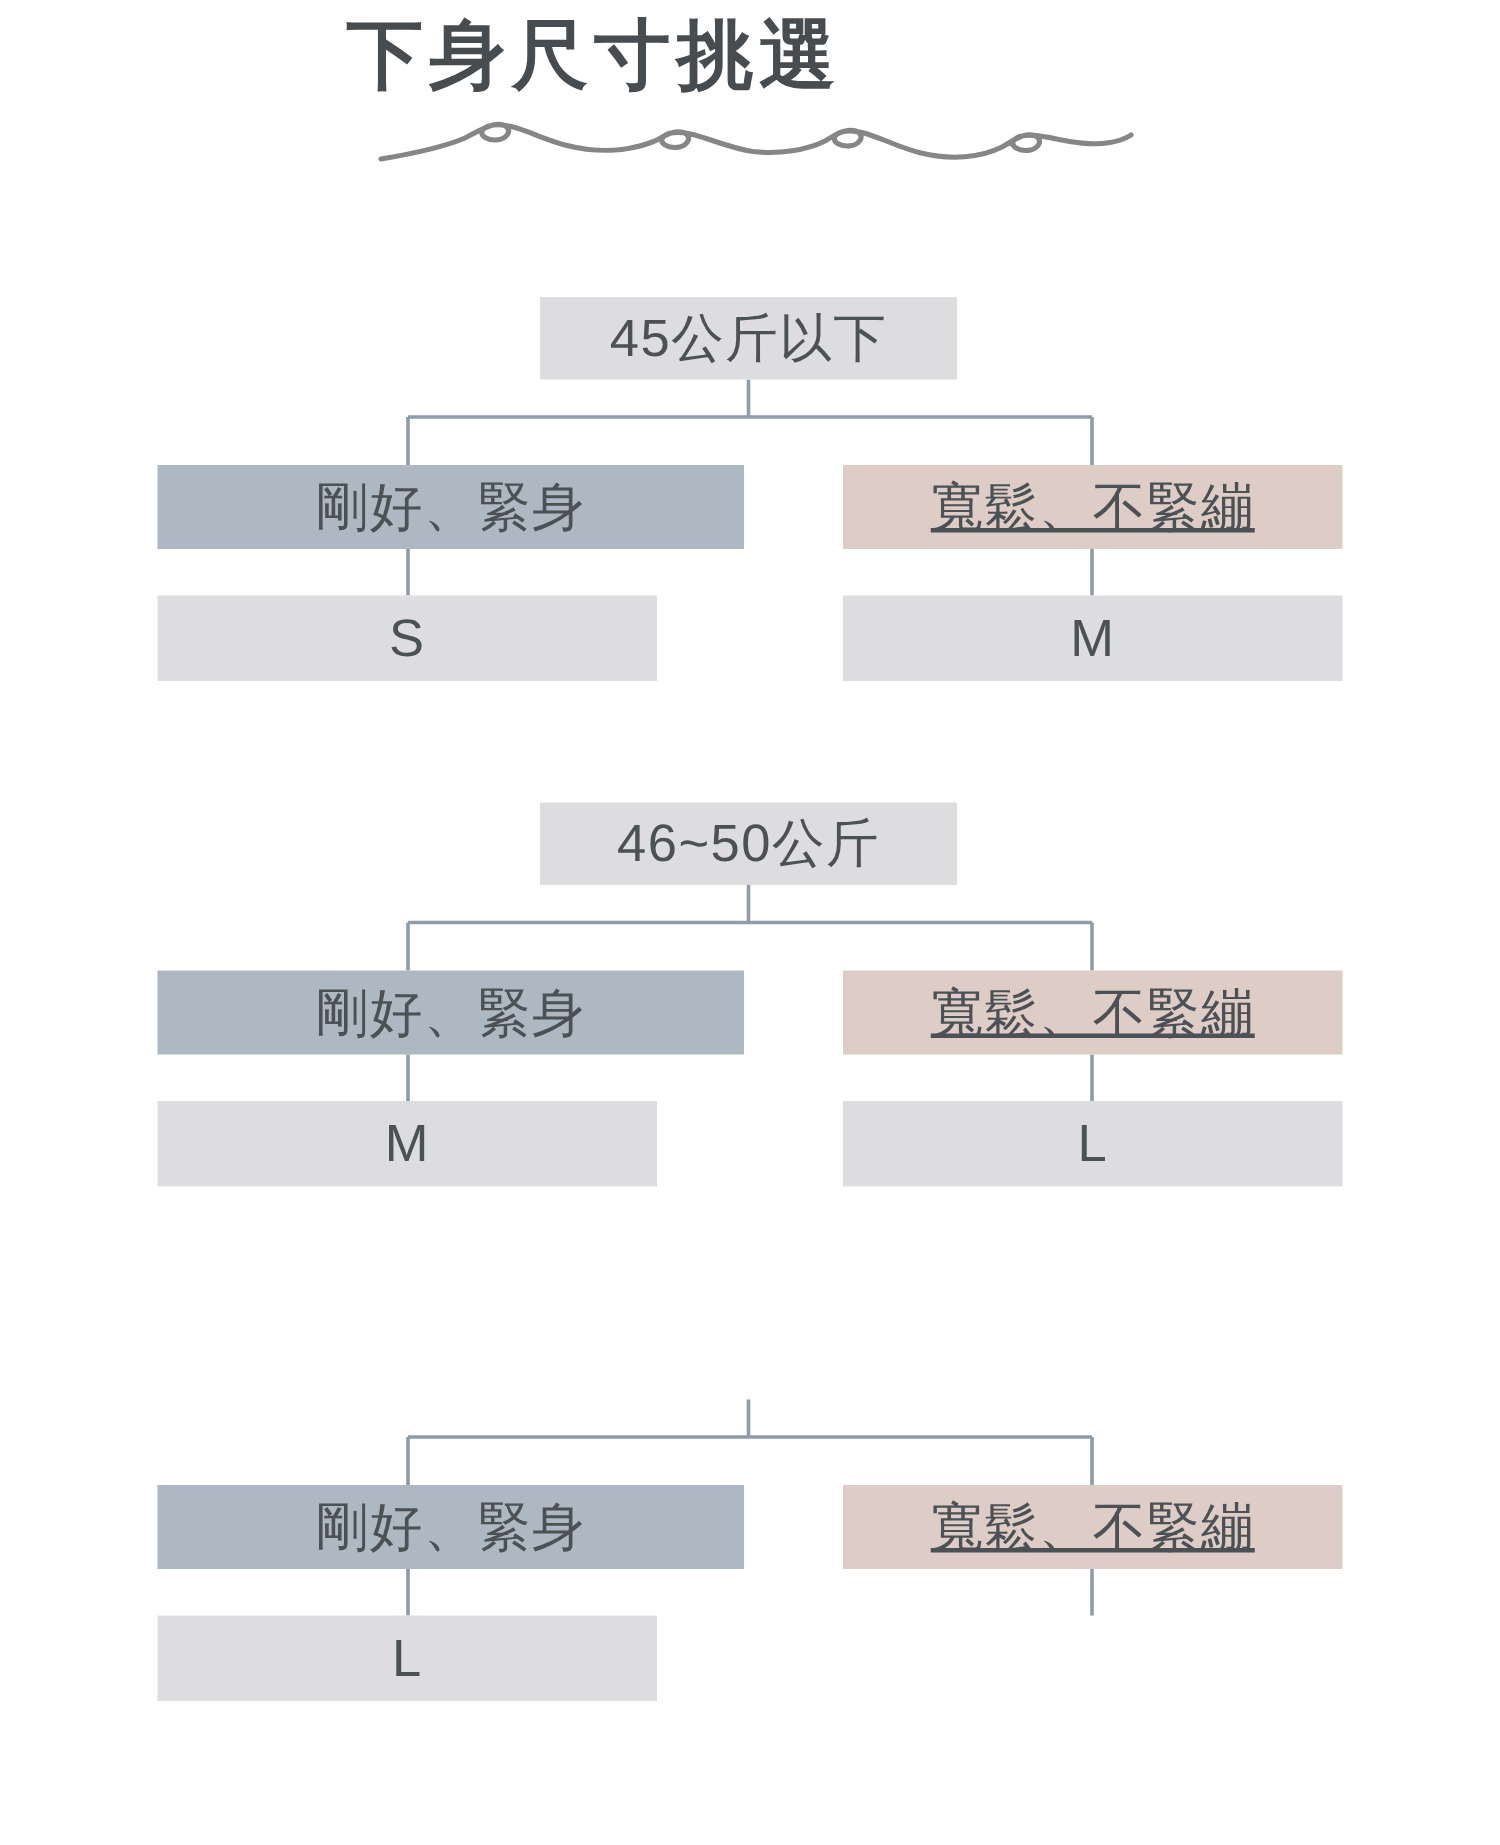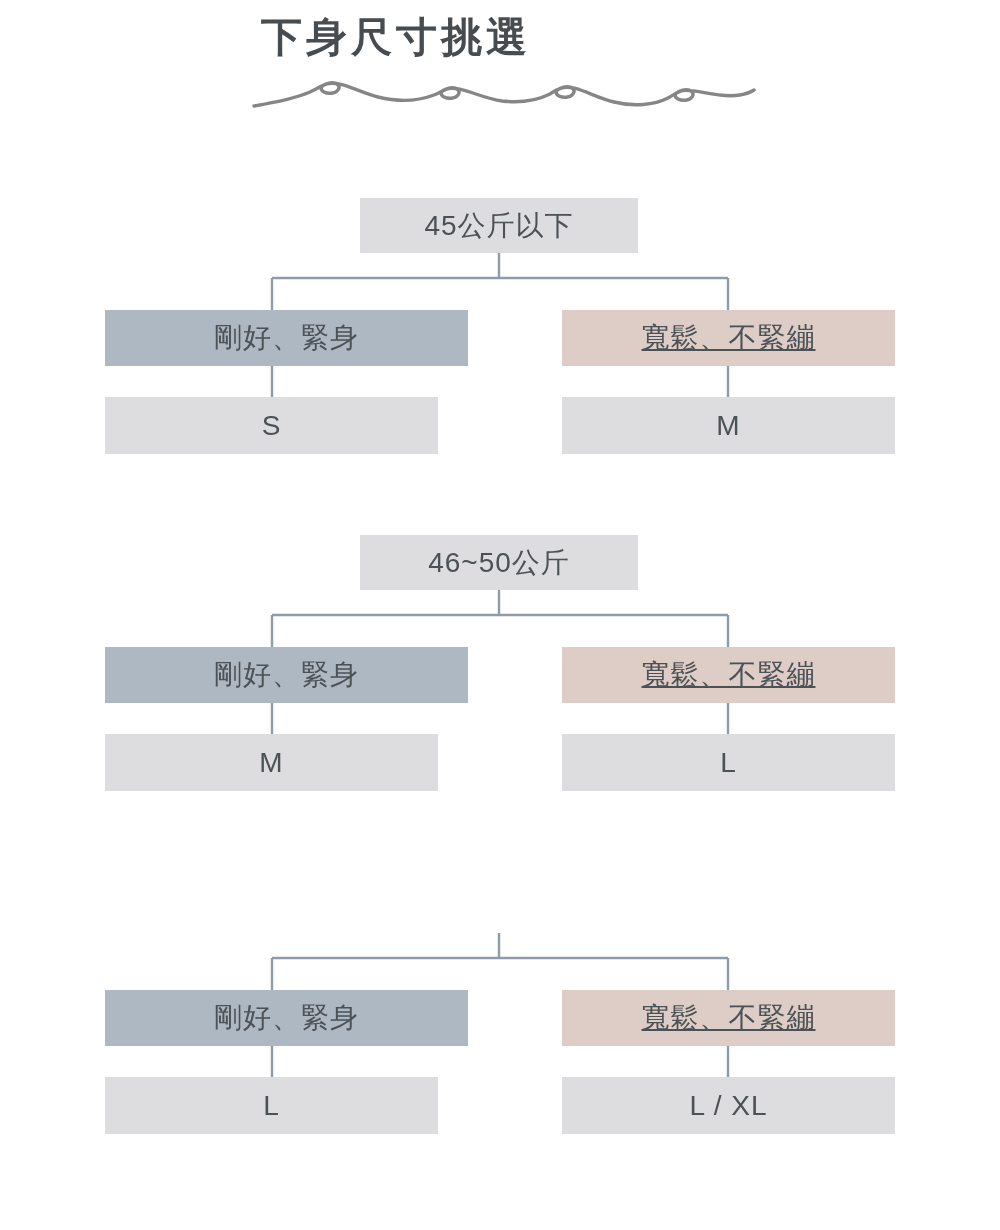--- a/index.html
+++ b/index.html
@@ -25,21 +25,21 @@
     top: 0;
     width: 1000px;
     height: 140px;
   }
   .page-title {
     position: absolute;
     left: 0;
     top: 8px;
     width: 792px;
     text-align: center;
-    font-size: 41px;
+    font-size: 51px;
     font-weight: bold;
     letter-spacing: 4px;
     color: #474c50;
     line-height: 58px;
     white-space: nowrap;
   }
   .title-squiggle {
     position: absolute;
     left: 248px;
     top: 72px;
@@ -57,21 +57,21 @@
   #group-0 { top: 190px; }
   #group-1 { top: 527px; padding-left: 32px; }
   #group-2 { top: 870px; }
 
   .node {
     position: absolute;
     box-sizing: border-box;
     display: flex;
     align-items: center;
     justify-content: center;
-    font-size: 28px;
+    font-size: 35px;
     line-height: 1;
     letter-spacing: 1px;
     color: #4c5156;
     white-space: nowrap;
   }
 
   
   .node-root {
     left: 360px;
     top: 8px;
@@ -80,21 +80,21 @@
     background: #dddddf;
   }
 
   
   .node-option {
     top: 120px;
     height: 56px;
   }
   .node-option.left {
     left: 105px;
-    width: 363px;
+    width: 391px;
     background: #aeb8c3;
   }
   .node-option.right {
     left: 562px;
     width: 333px;
     background: #ddcdc6;
     text-decoration: underline;
   }
 
   
@@ -192,14 +192,13 @@
     <path d="M272 176 L272 207 M728 176 L728 207" fill="none" stroke="#8e9bab" stroke-width="2.4"></path>
   </svg>
 
 
   <div class="node node-option left">剛好、緊身</div>
 
   <div class="node node-option right">寬鬆、不緊繃</div>
 
   <div class="node node-size left">L</div>
 
-  <div class="node node-size right">L / XL</div>
 </div>
 
 </body></html>

